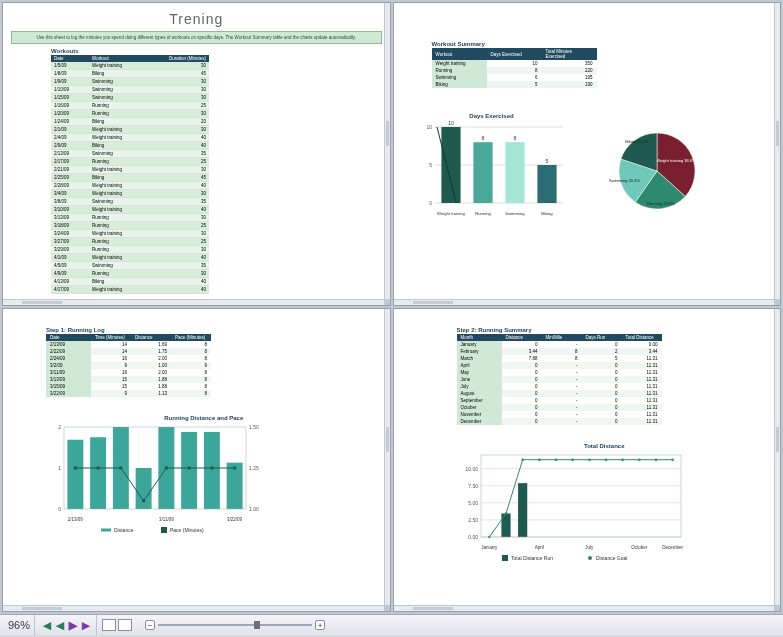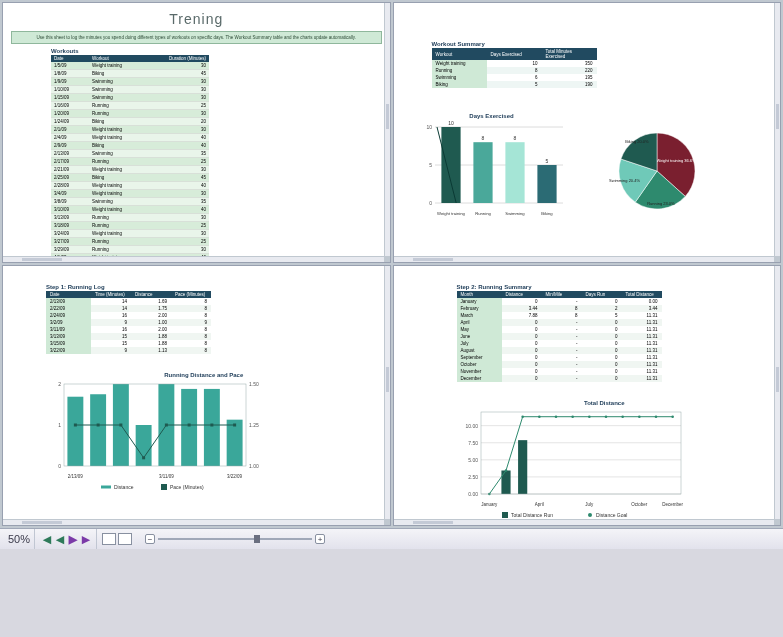--- a/index.html
+++ b/index.html
@@ -9,21 +9,21 @@
     width: 783px;
     height: 637px;
     overflow: hidden;
     font-size: 5px;
   }
   .workspace {
     display: grid;
     grid-template-columns: 1fr 1fr;
     grid-template-rows: 1fr 1fr;
     gap: 2px;
-    height: 528px;
+    height: 614px;
     padding: 2px;
     background: #c0c8d0;
   }
   .pane {
     background: #fff;
     border: 1px solid #98a0b0;
     position: relative;
     overflow: hidden;
     padding: 6px 8px;
   }
@@ -630,21 +630,21 @@
         <div class="thumb"></div>
       </div>
     <div class="scroll-h">
         <div class="thumb"></div>
       </div>
   </div>
 
 </div>
 
 <div class="statusbar">
-  <div class="sb-item">50%</div>
+  <div class="sb-item">96%</div>
   <div class="sb-item nav-arrows">
     <span class="arr-first">◀</span>
     <span class="arr-prev">◀</span>
     <span class="arr-next">▶</span>
     <span class="arr-last">▶</span>
   </div>
   <div class="sb-item no-border" style="padding:0 2px">
     <div class="view-icon"></div>
     <div class="view-icon"></div>
   </div>

